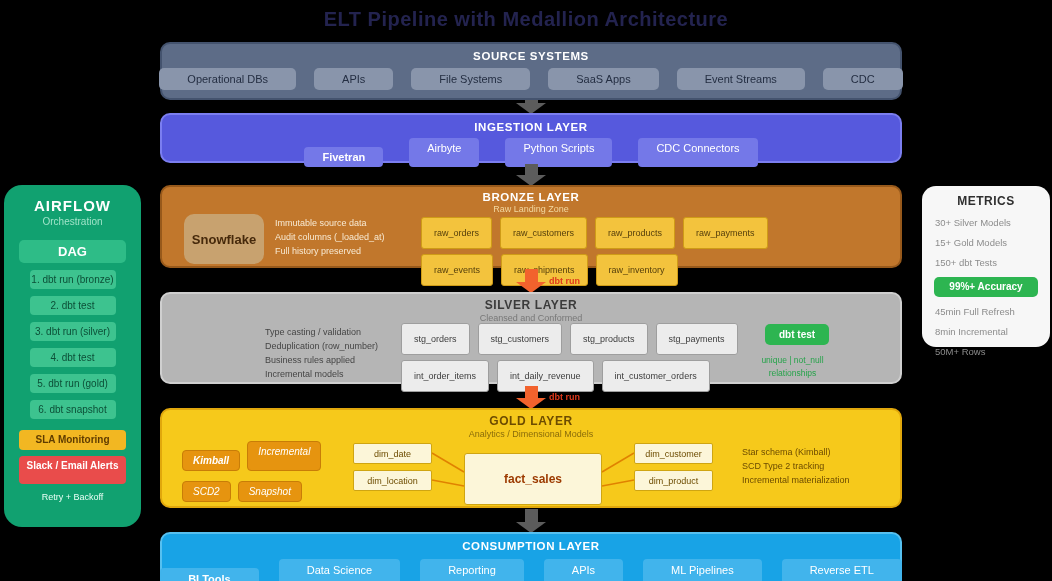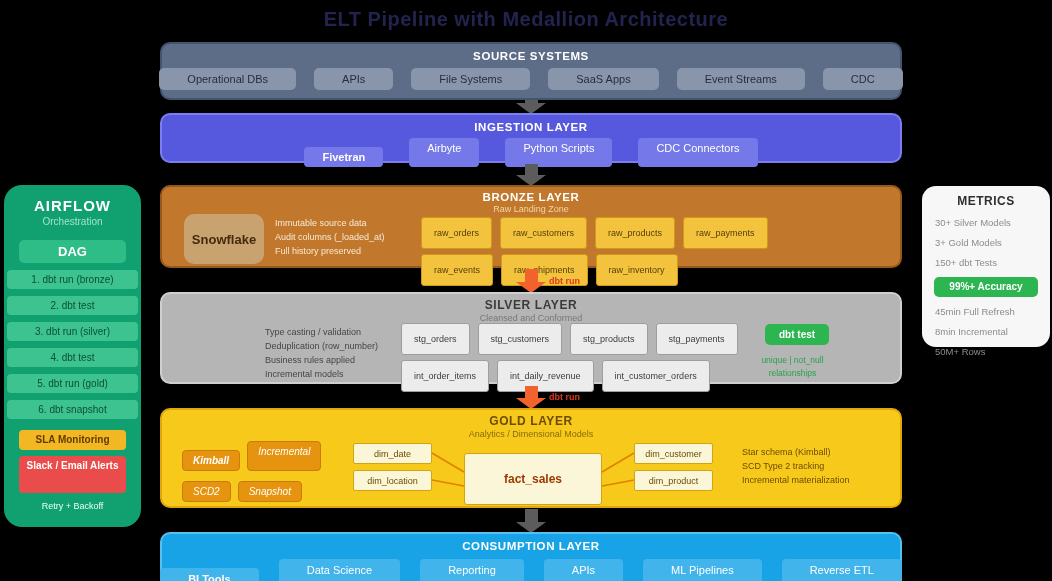--- a/index.html
+++ b/index.html
@@ -85,23 +85,23 @@
   .barrow .head { width:0; height:0; margin:0 auto; border-left:15px solid transparent; border-right:15px solid transparent; border-top:11px solid #5c5c5c; }
   .barrow.orange .stem { background:#f2622d; }
   .barrow.orange .head { border-top-color:#f2622d; }
   .arrow-label { position:absolute; left:549px; color:#e0391c; font-weight:bold; font-size:9px; }
 
   
   .airflow { position:absolute; left:4px; top:185px; width:137px; height:342px; background:#11a170; border-radius:18px; text-align:center; }
   .airflow-title { margin-top:12px; color:#fff; font-weight:bold; font-size:15px; letter-spacing:1px; }
   .airflow-sub { color:#9fe3c8; font-size:10px; margin-top:2px; }
   .dag-box { width:107px; height:23px; margin:13px auto 0; background:#2ebc87; border-radius:5px; color:#fff; font-weight:bold; font-size:13px; line-height:23px; }
-  .dag-step { width:131px; height:19px; margin:7px auto 0; background:#3dc38f; border-radius:4px; color:#0c4f37; font-size:10px; line-height:19px; }
+  .dag-step { width:86px; height:19px; margin:7px auto 0; background:#3dc38f; border-radius:4px; color:#0c4f37; font-size:10px; line-height:19px; }
   .sla-box { width:107px; height:20px; margin:11px auto 0; background:#f2b722; border-radius:4px; color:#5f3c00; font-weight:bold; font-size:10px; line-height:20px; }
-  .alert-box { width:107px; height:37px; margin:6px auto 0; background:#e94c4b; border-radius:4px; color:#fff; font-weight:bold; font-size:10px; line-height:19px; }
+  .alert-box { width:107px; height:28px; margin:6px auto 0; background:#e94c4b; border-radius:4px; color:#fff; font-weight:bold; font-size:10px; line-height:19px; }
   .retry-note { margin-top:8px; color:#eafff6; font-size:9px; }
 
   
   .metrics { position:absolute; left:922px; top:186px; width:128px; height:161px; background:#f7f7f7; border-radius:14px; }
   .metrics-title { text-align:center; margin-top:8px; font-weight:bold; font-size:12px; color:#2f2f2f; letter-spacing:.5px; }
   .metric-line { margin:9px 0 0 13px; font-size:9.5px; color:#8c8c8c; }
   .accuracy-badge { width:104px; height:20px; margin:9px auto 0; background:#2db551; border-radius:5px; color:#fff; font-weight:bold; font-size:10px; line-height:20px; text-align:center; }
 </style>
 </head>
 <body>
@@ -264,19 +264,19 @@
   <div class="dag-step">5. dbt run (gold)</div>
   <div class="dag-step">6. dbt snapshot</div>
   <div class="sla-box">SLA Monitoring</div>
   <div class="alert-box">Slack / Email Alerts</div>
   <div class="retry-note">Retry + Backoff</div>
 </div>
 
 <div class="metrics">
   <div class="metrics-title">METRICS</div>
   <div class="metric-line">30+ Silver Models</div>
-  <div class="metric-line">3+ Gold Models</div>
+  <div class="metric-line">15+ Gold Models</div>
   <div class="metric-line">150+ dbt Tests</div>
   <div class="accuracy-badge">99%+ Accuracy</div>
   <div class="metric-line">45min Full Refresh</div>
   <div class="metric-line">8min Incremental</div>
   <div class="metric-line">50M+ Rows</div>
 </div>
 
 </body></html>

